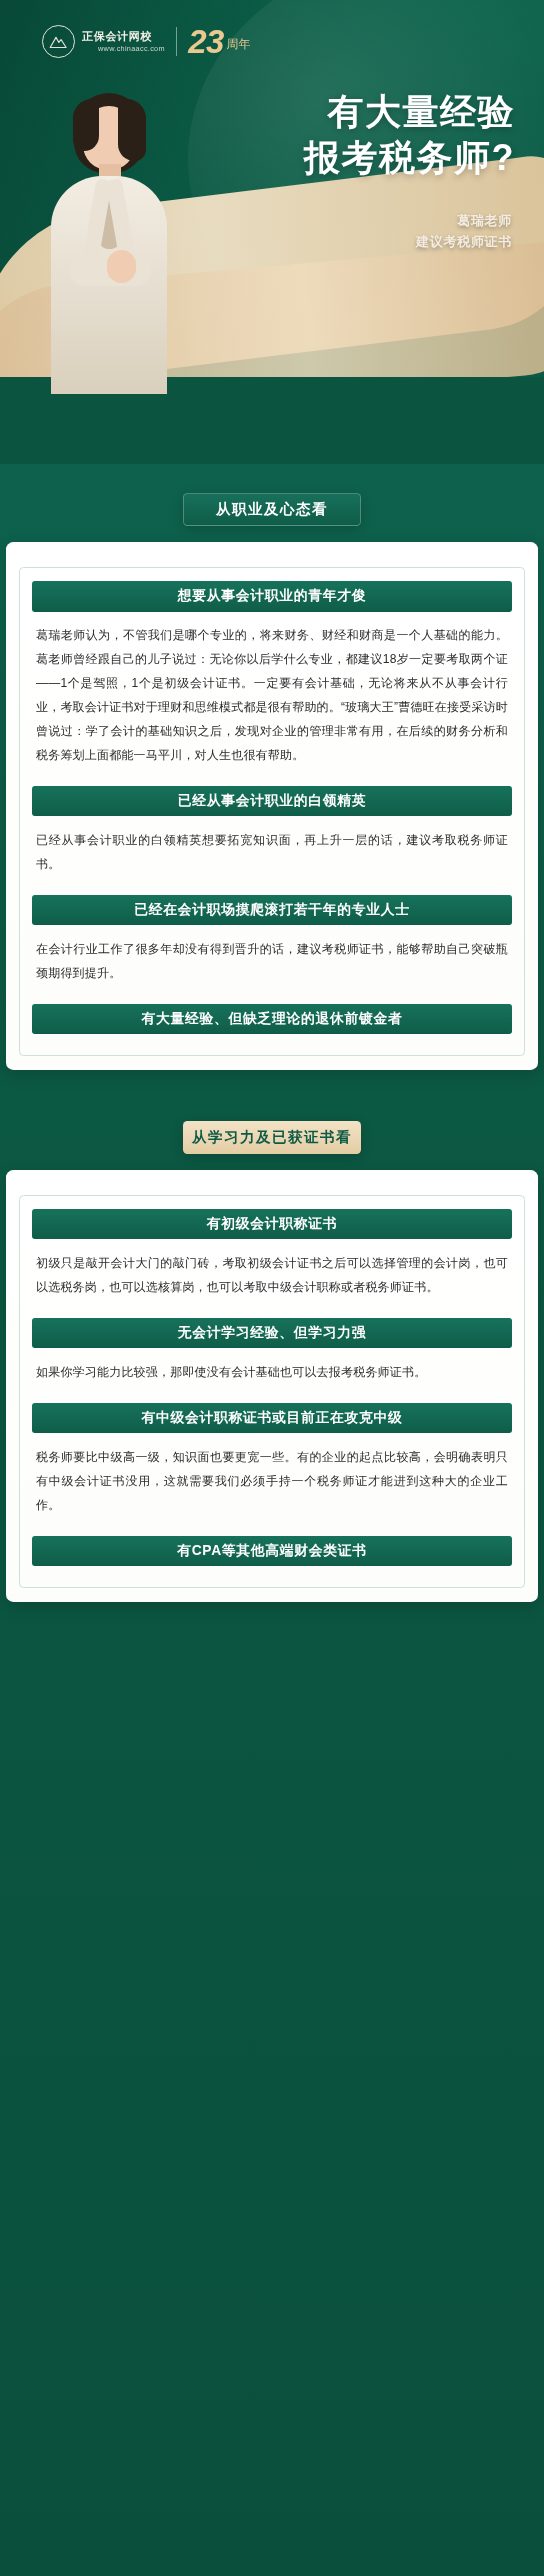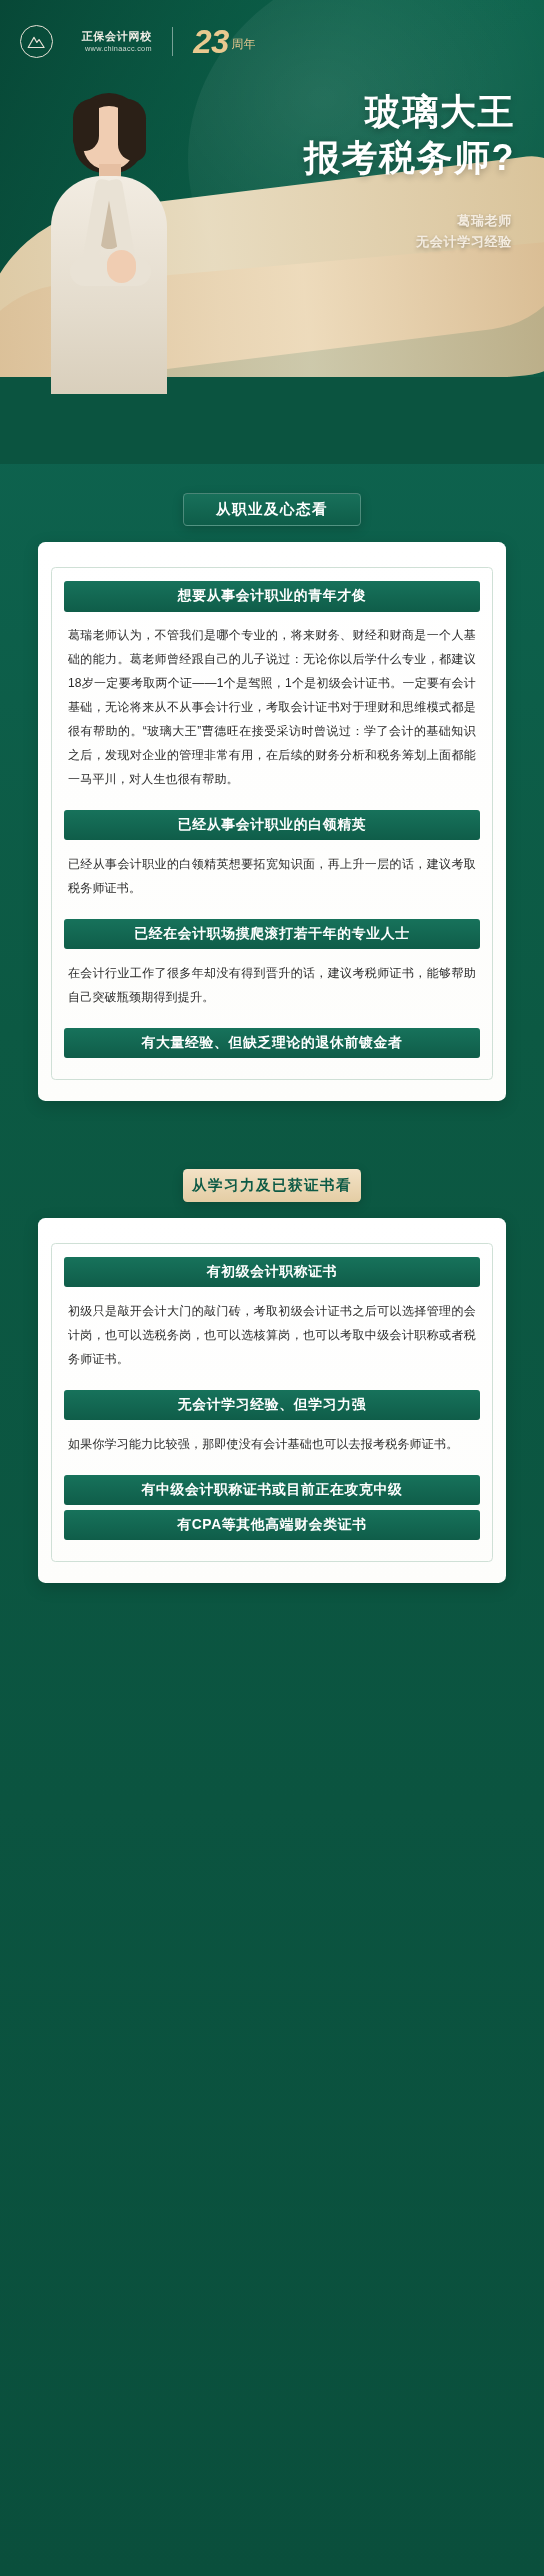--- a/index.html
+++ b/index.html
@@ -57,24 +57,23 @@
   }
   .hero-bottom-fill {
     position: absolute;
     left: 0; bottom: 0; width: 544px; height: 87px;
     background: #0b5440;
   }
 
   
   .logo-row {
     position: absolute;
-    top: 25px; left: 20px;
-    display: flex; align-items: center; gap: 16px;
+    top: 25px; left: 42px;
+    display: flex; align-items: center; gap: 7px;
     z-index: 6;
-    text-align: right;
   }
   .logo-mark {
     width: 33px; height: 33px; border-radius: 50%;
     border: 1.5px solid #e7e2d6;
     display: flex; align-items: center; justify-content: center;
   }
   .logo-mark svg { display: block; }
   .logo-text { color: #f2efe7; line-height: 1.25; }
   .logo-title { font-size: 11px; letter-spacing: 0.7px; font-weight: bold; }
   .logo-sub { font-size: 7.3px; color: #cfd8cf; letter-spacing: 0.3px; padding-left: 16px; }
@@ -196,25 +195,25 @@
     box-shadow: 0 2.9px 10.2px rgba(0,0,0,.18);
   }
   .badge-beige {
     background: linear-gradient(180deg, #f3e2c6 0%, #e4cda4 100%);
     color: #0d5a45;
     box-shadow: 0 2.9px 10.2px rgba(0,0,0,.18);
   }
 
   
   .card {
-    margin: 16px auto 17px;
-    width: 468px;
+    margin: 16px auto 0;
+    width: 532px;
     background: linear-gradient(180deg, #ffffff 0%, #fdfdfb 100%);
     border-radius: 7.3px;
-    padding: 25px 13px 21px;
+    padding: 25px 13px 14px;
     box-shadow: 0 4.4px 16px rgba(0,0,0,.16);
   }
   .card-inner {
     border: 0.7px solid #cfe0d6;
     border-radius: 4.4px;
     padding: 13px 11.6px 16px;
   }
   .block { margin-bottom: 4.4px; }
   .block-head {
     display: flex; align-items: center; justify-content: center;
@@ -278,27 +277,27 @@
       <div class="p-body"></div>
       <div class="p-inner"></div>
       <div class="p-lapel-l"></div>
       <div class="p-lapel-r"></div>
       <div class="p-arm"></div>
       <div class="p-hand"></div>
     </div>
 
     <div class="headline">
       <h1>
-        <span>玻璃大王</span>
+        <span>有大量经验</span>
         <span class="line2">报考税务师?</span>
       </h1>
     </div>
     <div class="subhead">
       <div>葛瑞老师</div>
-      <div>无会计学习经验</div>
+      <div>建议考税师证书</div>
     </div>
   </div>
 
   <div class="top-gap"></div>
 
   <div class="section-badge badge-green">从职业及心态看</div>
 
   <div class="card">
     <div class="card-inner">
 
@@ -336,20 +335,21 @@
         <div class="block-body">初级只是敲开会计大门的敲门砖，考取初级会计证书之后可以选择管理的会计岗，也可以选税务岗，也可以选核算岗，也可以考取中级会计职称或者税务师证书。</div>
       </div>
 
       <div class="block">
         <div class="block-head">无会计学习经验、但学习力强</div>
         <div class="block-body">如果你学习能力比较强，那即使没有会计基础也可以去报考税务师证书。</div>
       </div>
 
       <div class="block">
         <div class="block-head">有中级会计职称证书或目前正在攻克中级</div>
+        <div class="block-body">税务师要比中级高一级，知识面也要更宽一些。有的企业的起点比较高，会明确表明只有中级会计证书没用，这就需要我们必须手持一个税务师证才能进到这种大的企业工作。</div>
       </div>
 
       <div class="block">
         <div class="block-head">有CPA等其他高端财会类证书</div>
       </div>
 
     </div>
   </div>
 
   <div class="bottom-gap"></div>

